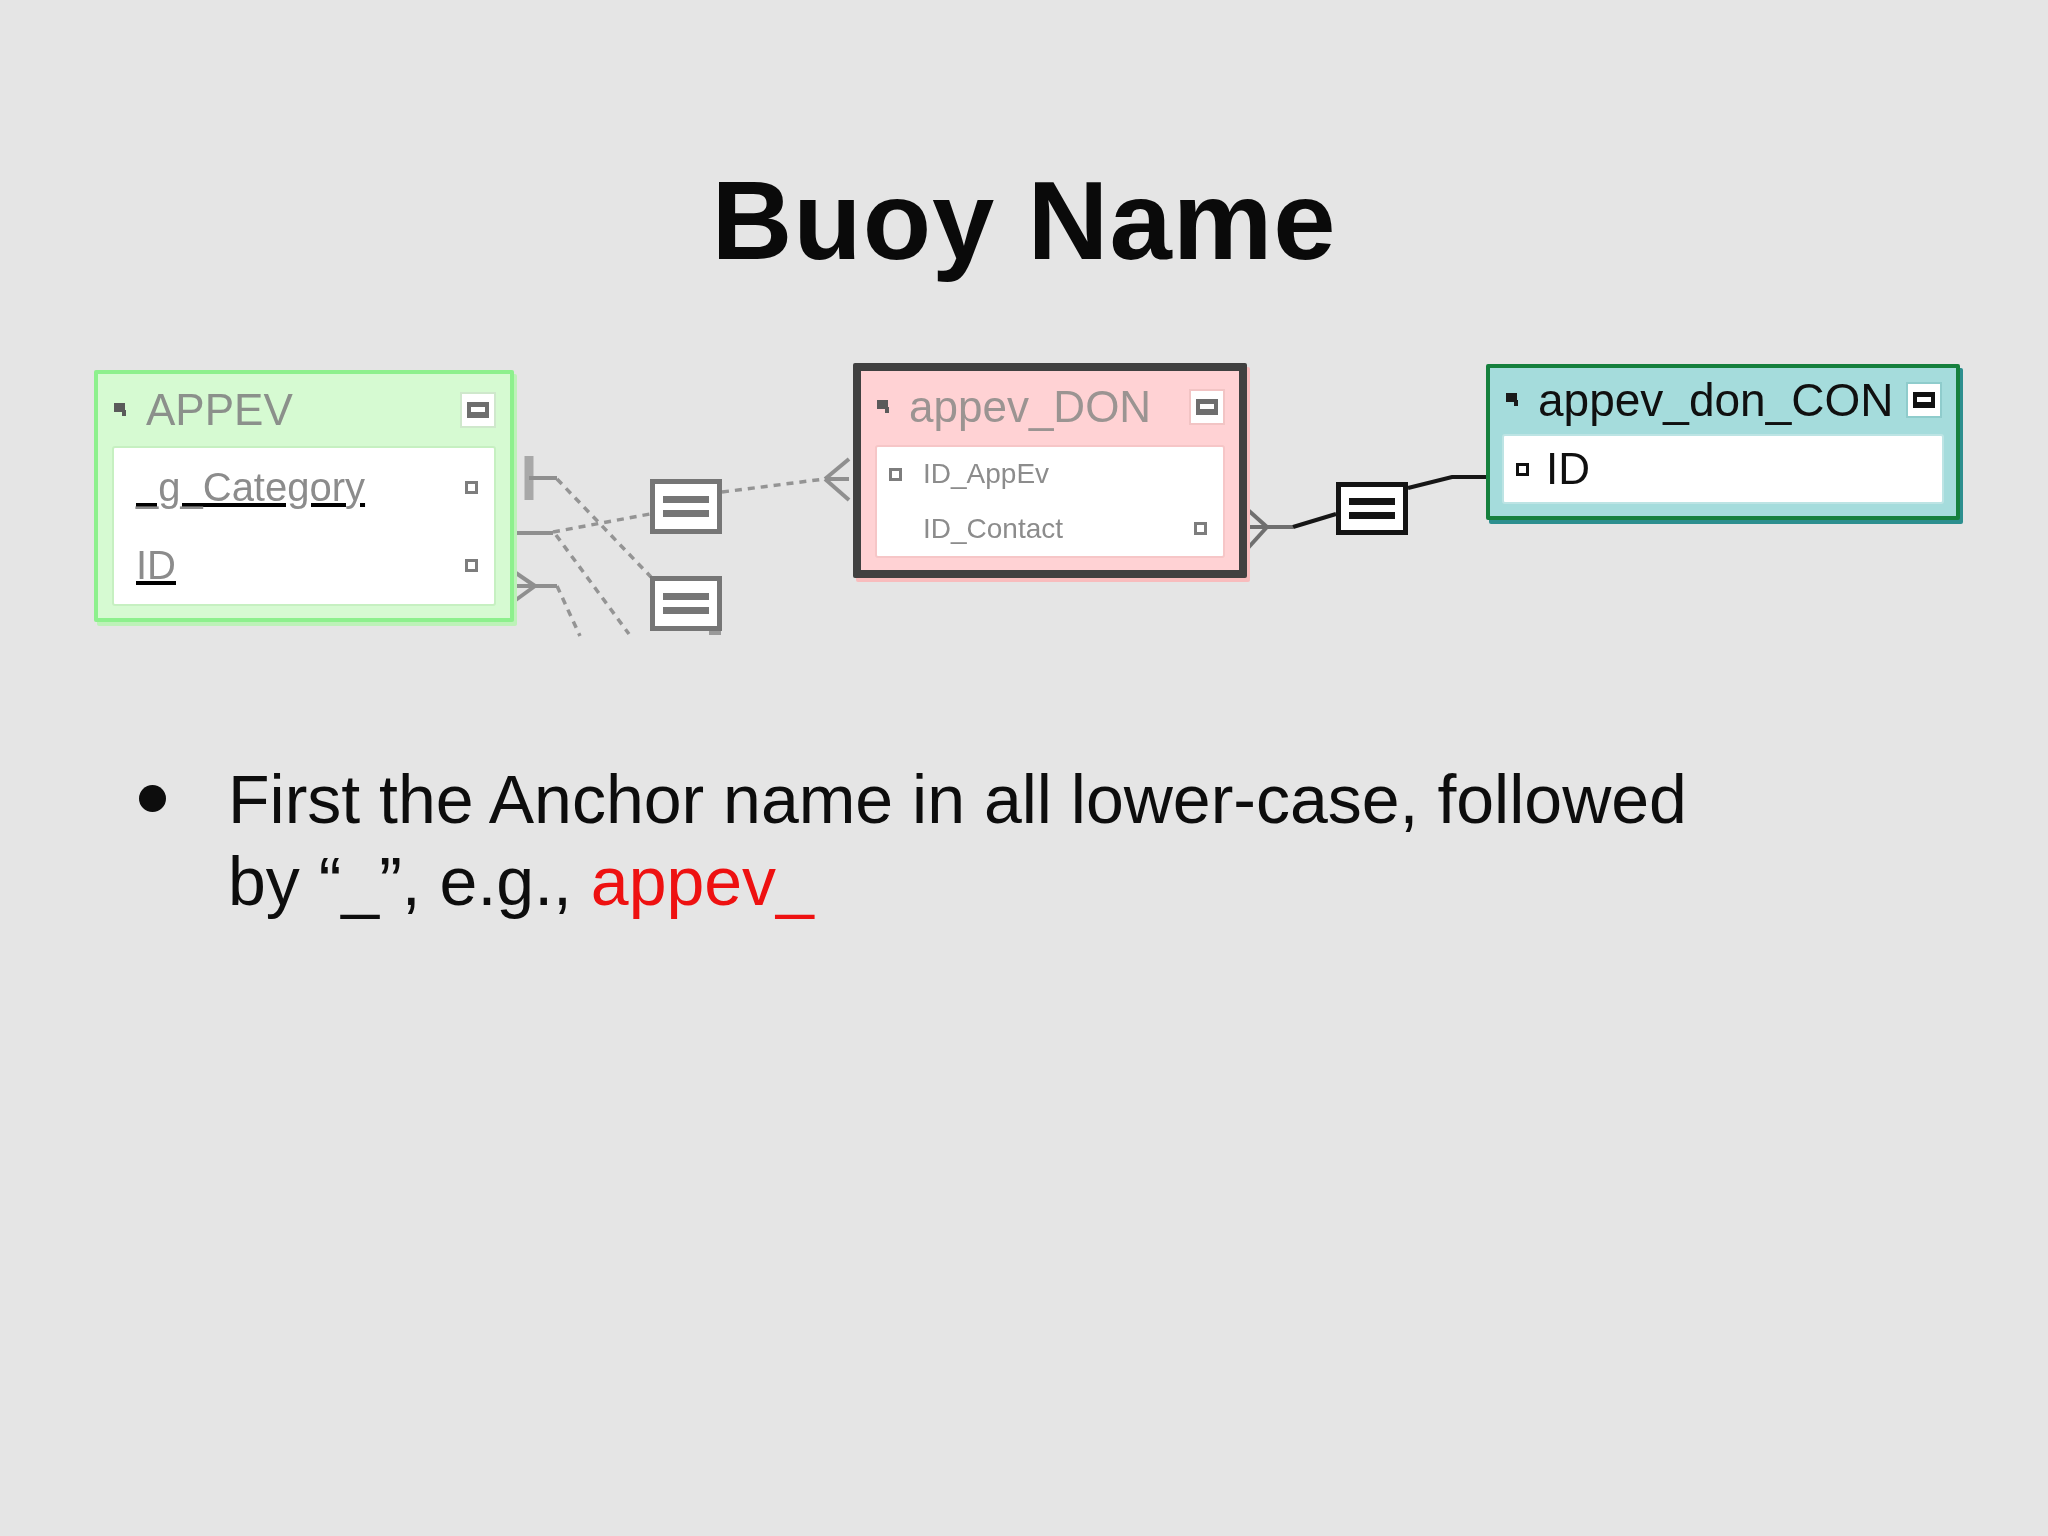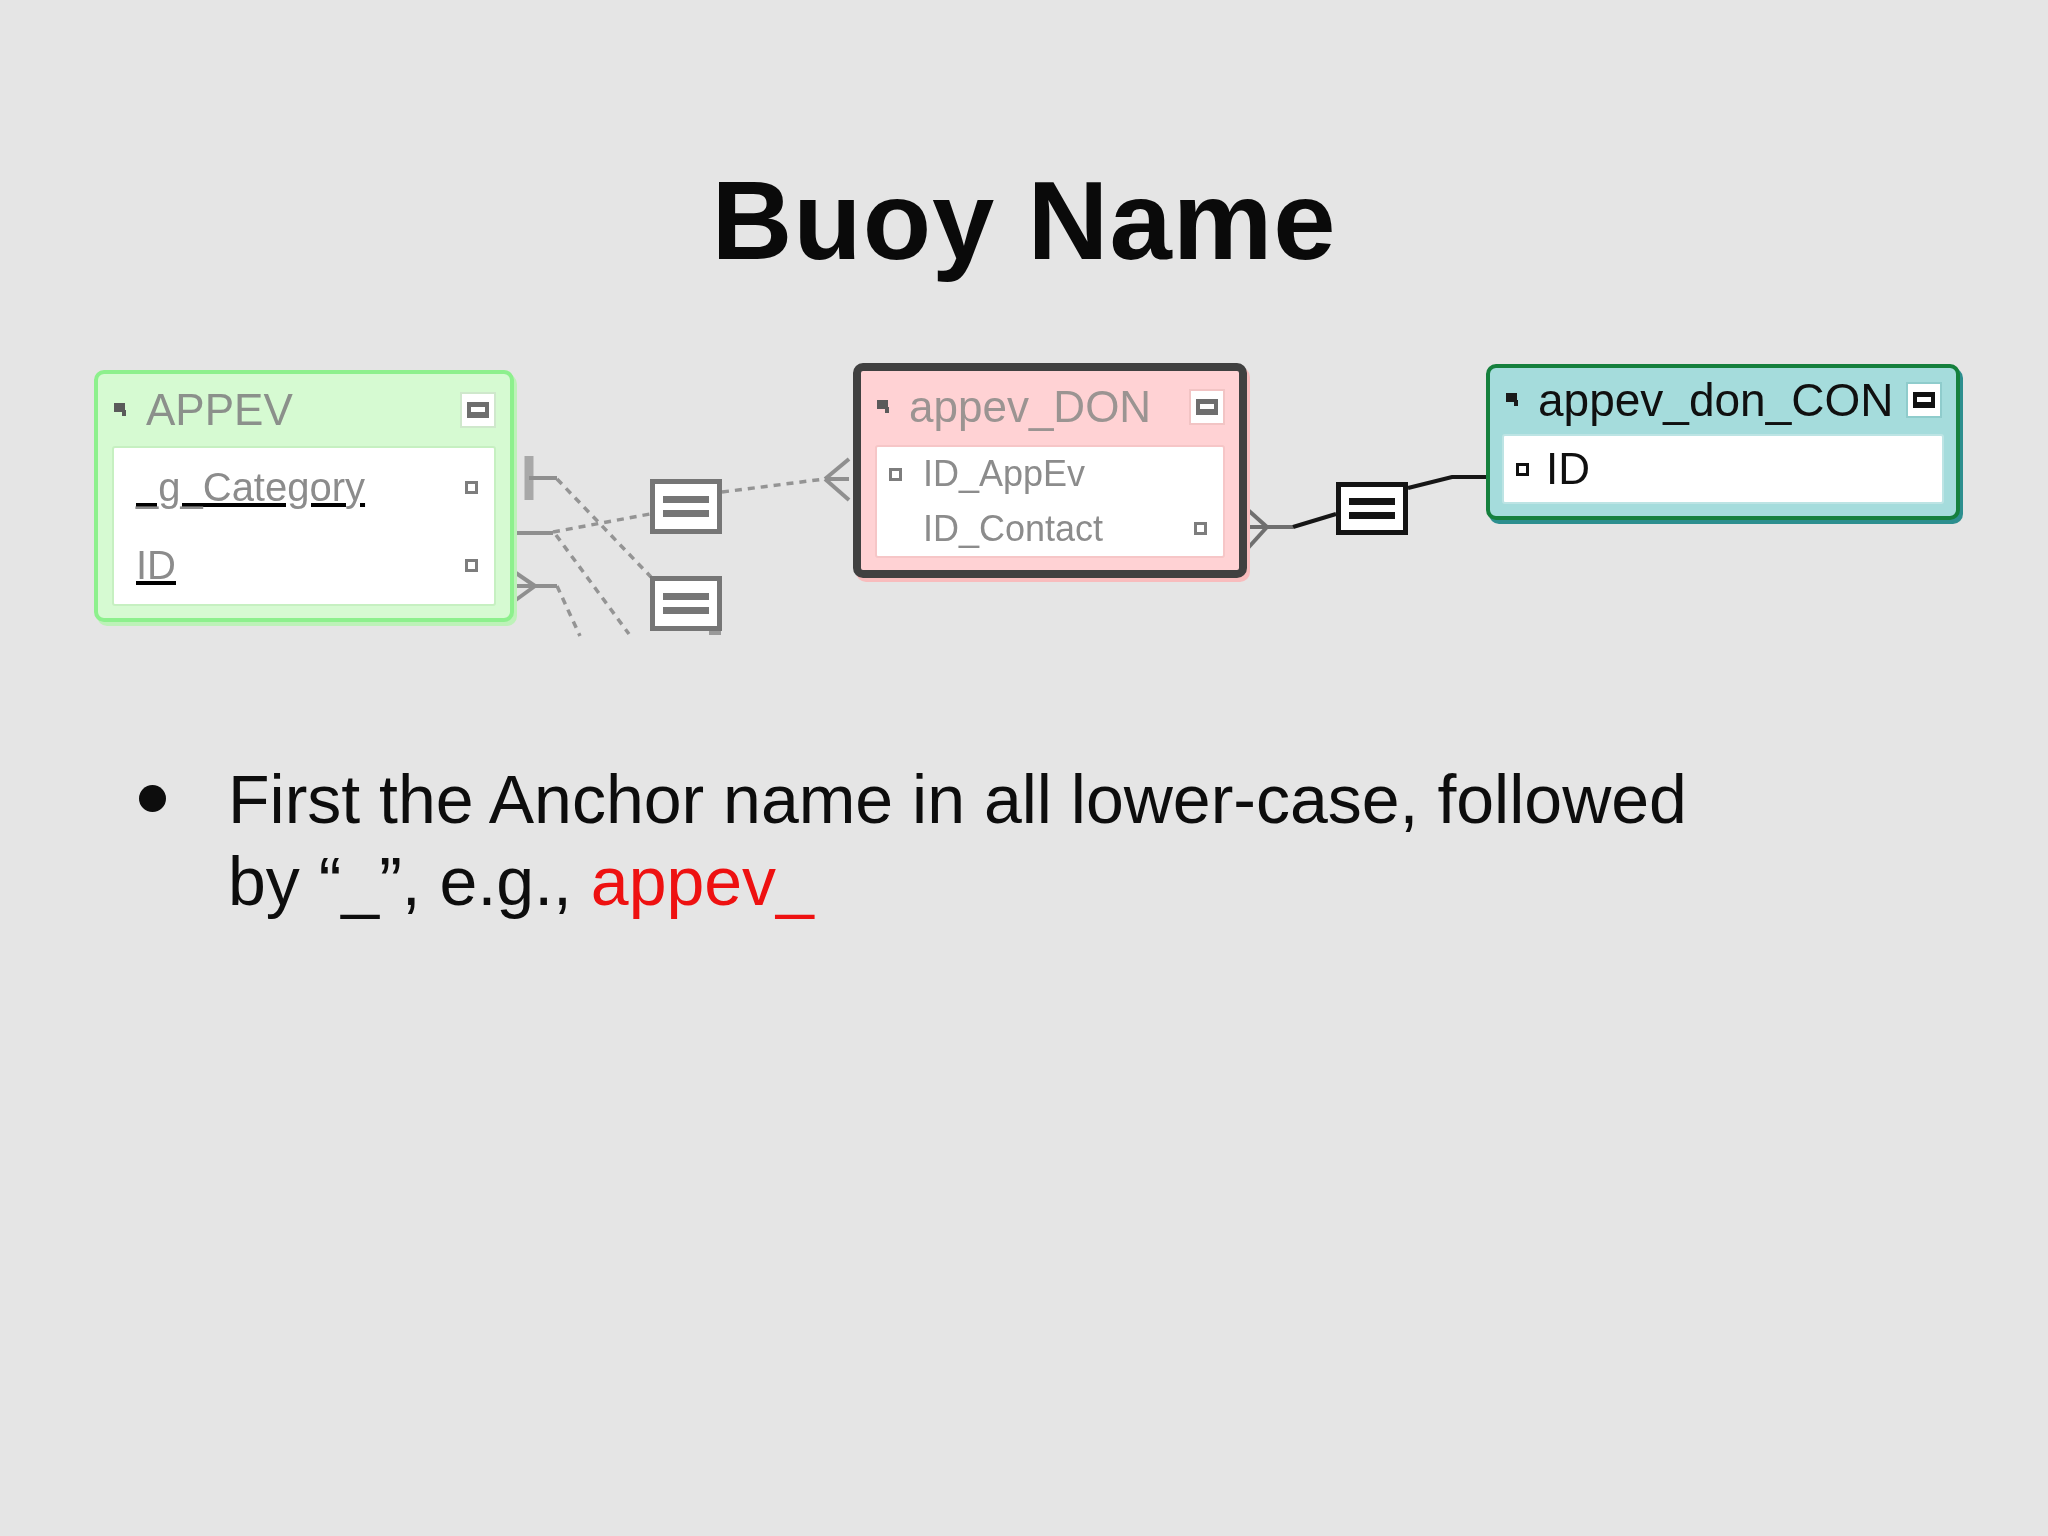--- a/index.html
+++ b/index.html
@@ -7,21 +7,21 @@
          font-family:"Liberation Sans", sans-serif;}
 
   
   .slide-title{position:absolute;top:156px;left:0;width:100%;text-align:center;
     font-size:112px;font-weight:bold;color:#0a0a0a;letter-spacing:1px;}
 
   
   .wires{position:absolute;left:0;top:0;width:2048px;height:1536px;pointer-events:none;}
 
   
-  .entity{position:absolute;box-sizing:border-box;border-radius:10px;}
+  .entity{position:absolute;box-sizing:border-box;border-radius:2px;}
   .entity .titlebar{display:flex;align-items:center;padding:0 14px;box-sizing:border-box;}
   .entity .title{margin-left:10px;white-space:nowrap;}
   .entity .minbtn{margin-left:auto;width:36px;height:36px;background:#ffffff;
       display:flex;align-items:center;justify-content:center;box-sizing:border-box;}
   .entity .minglyph{width:22px;height:16px;position:relative;}
   .entity .minglyph::after{content:"";position:absolute;left:4px;top:5px;right:4px;height:5px;background:#ffffff;}
   .fields{position:absolute;background:#ffffff;display:flex;flex-direction:column;justify-content:space-around;
       box-sizing:border-box;border-radius:3px;}
   .frow{position:relative;display:flex;align-items:center;white-space:nowrap;}
   .marker{position:absolute;width:7px;height:7px;background:#ffffff;box-sizing:content-box;}
@@ -38,21 +38,21 @@
   .entity.green .marker{border:3px solid #7d7d7d;right:16px;}
 
   
   .entity.pink{left:853px;top:363px;width:394px;height:215px;background:#ffd2d4;
       border:8px solid #404040;box-shadow:3px 4px 0 0 #f8bcbd;}
   .entity.pink .titlebar{height:72px;}
   .entity.pink .title{font-size:44px;color:#9b9492;}
   .entity.pink .minbtn{border:2px solid #f2c4c4;}
   .entity.pink .minglyph{background:#6e6e6e;}
   .entity.pink .fields{left:14px;right:14px;top:74px;bottom:12px;border:2px solid #f6c6c7;}
-  .entity.pink .frow{font-size:36px;color:#8c8c8c;padding-left:46px;}
+  .entity.pink .frow{font-size:28px;color:#8c8c8c;padding-left:46px;}
   .entity.pink .marker{border:3px solid #7d7d7d;}
   .entity.pink .frow.m-left .marker{left:12px;}
   .entity.pink .frow.m-right .marker{right:16px;}
 
   
   .entity.teal{left:1486px;top:364px;width:474px;height:156px;background:#a5dcdc;
       border:4px solid #15803d;box-shadow:3px 4px 0 0 #2d8f8f;}
   .entity.teal .titlebar{height:64px;}
   .entity.teal .title{font-size:46px;color:#101010;}
   .entity.teal .minbtn{border:2px solid #8fcccc;}

